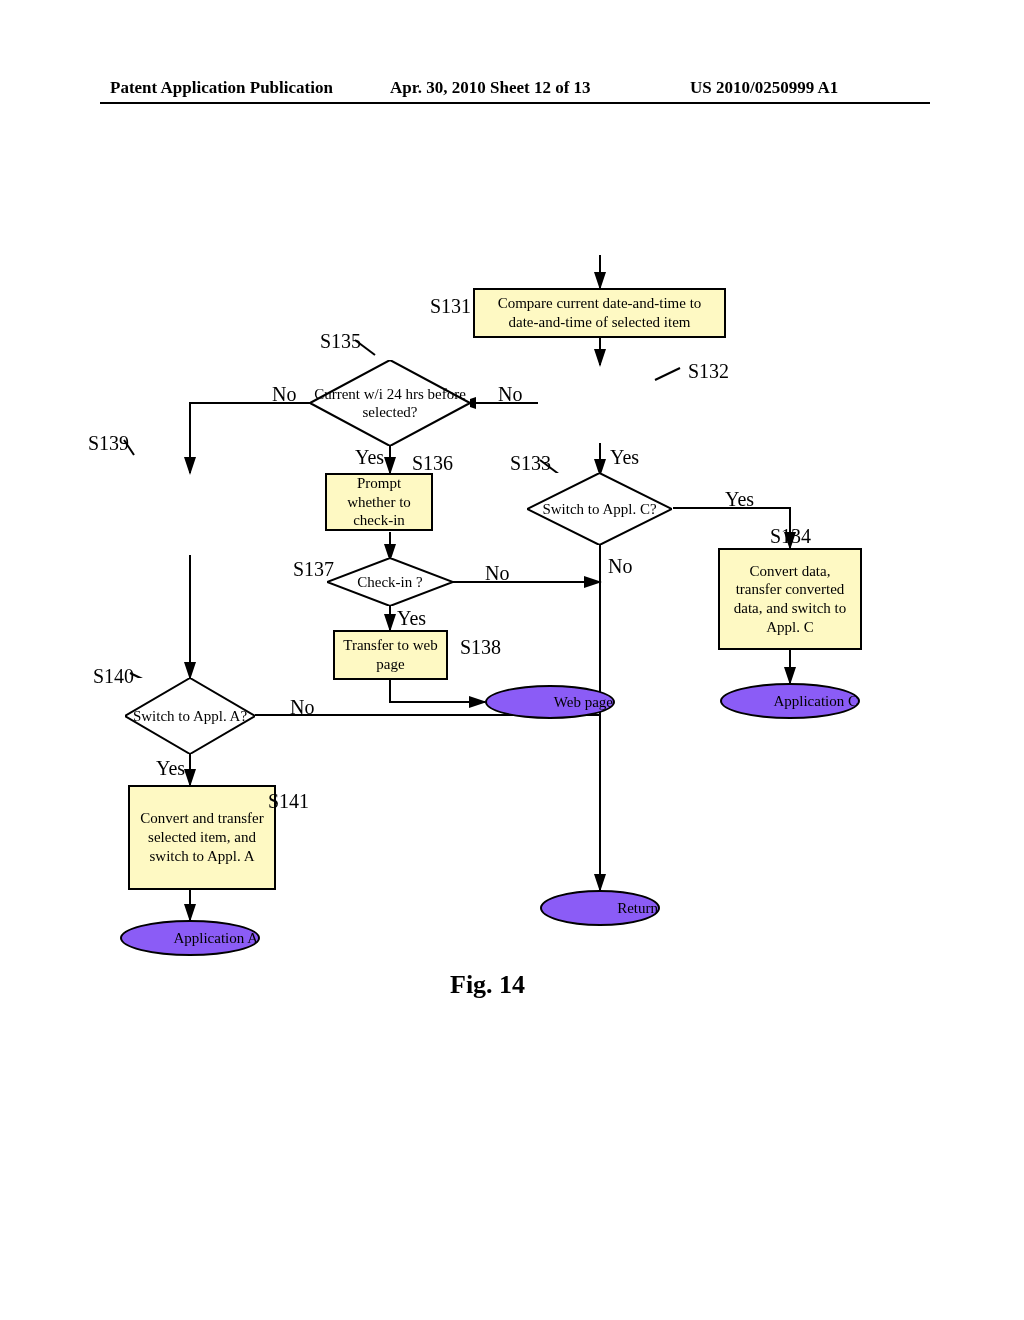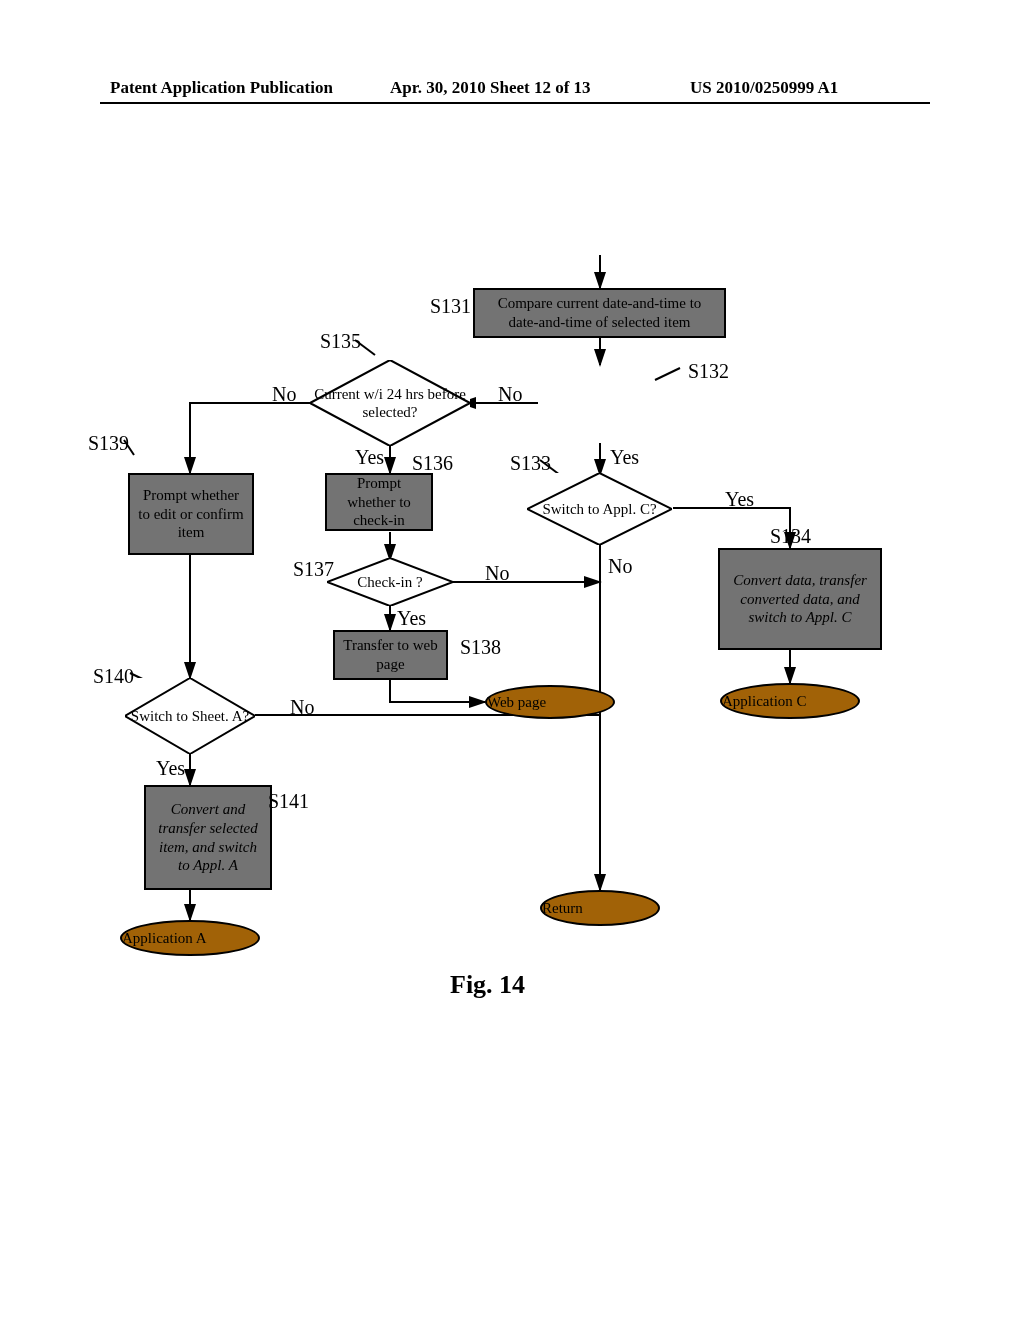--- a/index.html
+++ b/index.html
@@ -36,21 +36,21 @@
     position: absolute;
     top: 0;
     left: 0;
     width: 1024px;
     height: 1320px;
   }
 
   .rect {
     position: absolute;
     border: 2px solid #000;
-    background: #737373;
+    background: #fef9c3;
     text-align: center;
     display: flex;
     align-items: center;
     justify-content: center;
     font-size: 15px;
     line-height: 1.25;
     padding: 4px 6px;
   }
   .diamond {
     position: absolute;
@@ -63,25 +63,25 @@
     top: 50%;
     transform: translateY(-50%);
     text-align: center;
     font-size: 15px;
     line-height: 1.2;
   }
   .terminator {
     position: absolute;
     border: 2px solid #000;
     border-radius: 50%;
-    background: #a16207;
+    background: #8b5cf6;
     text-align: center;
     display: flex;
     align-items: center;
-    justify-content: flex-start;
+    justify-content: flex-end;
     font-size: 15px;
   }
   .label {
     position: absolute;
     font-size: 20px;
     background: transparent;
   }
   .figcap {
     position: absolute;
     font-size: 26px;
@@ -181,21 +181,21 @@
 <div class="diamond" style="left:527px; top:473px; width:145px; height:72px;">
   <svg width="145" height="72">
         <polygon points="72.5,0 145,36 72.5,72 0,36" fill="#fff" stroke="#000" stroke-width="2"></polygon>
       </svg>
   <div class="dtext">Switch to Appl. C?</div>
 </div>
 <span class="label" style="left:510px; top:452px;">S133</span>
 <span class="label" style="left:725px; top:488px;">Yes</span>
 <span class="label" style="left:608px; top:555px;">No</span>
 
-<div class="rect" style="left:718px; top:548px; width:164px; height:102px;font-style:italic;">
+<div class="rect" style="left:718px; top:548px; width:144px; height:102px;">
   <span>Convert data, transfer converted data, and switch to Appl. C</span>
 </div>
 <span class="label" style="left:770px; top:525px;">S134</span>
 
 <div class="terminator" style="left:720px; top:683px; width:140px; height:36px;">
   <span>Application C</span>
 </div>
 
 <div class="rect" style="left:325px; top:473px; width:108px; height:58px;">
   <span>Prompt whether to check-in</span>
@@ -214,36 +214,33 @@
 
 <div class="rect" style="left:333px; top:630px; width:115px; height:50px;">
   <span>Transfer to web page</span>
 </div>
 <span class="label" style="left:460px; top:636px;">S138</span>
 
 <div class="terminator" style="left:485px; top:685px; width:130px; height:34px;">
   <span>Web page</span>
 </div>
 
-<div class="rect" style="left:128px; top:473px; width:126px; height:82px;">
-  <span>Prompt whether to edit or confirm item</span>
-</div>
 <span class="label" style="left:88px; top:432px;">S139</span>
 
 <div class="diamond" style="left:125px; top:678px; width:130px; height:76px;">
   <svg width="130" height="76">
         <polygon points="65,0 130,38 65,76 0,38" fill="#fff" stroke="#000" stroke-width="2"></polygon>
       </svg>
-  <div class="dtext">Switch to Sheet. A?</div>
+  <div class="dtext">Switch to Appl. A?</div>
 </div>
 <span class="label" style="left:93px; top:665px;">S140</span>
 <span class="label" style="left:156px; top:757px;">Yes</span>
 <span class="label" style="left:290px; top:696px;">No</span>
 
-<div class="rect" style="left:144px; top:785px; width:128px; height:105px;font-style:italic;">
+<div class="rect" style="left:128px; top:785px; width:148px; height:105px;">
   <span>Convert and transfer selected item, and switch to Appl. A</span>
 </div>
 <span class="label" style="left:268px; top:790px;">S141</span>
 
 <div class="terminator" style="left:120px; top:920px; width:140px; height:36px;">
   <span>Application A</span>
 </div>
 
 <div class="terminator" style="left:540px; top:890px; width:120px; height:36px;">
   <span>Return</span>

